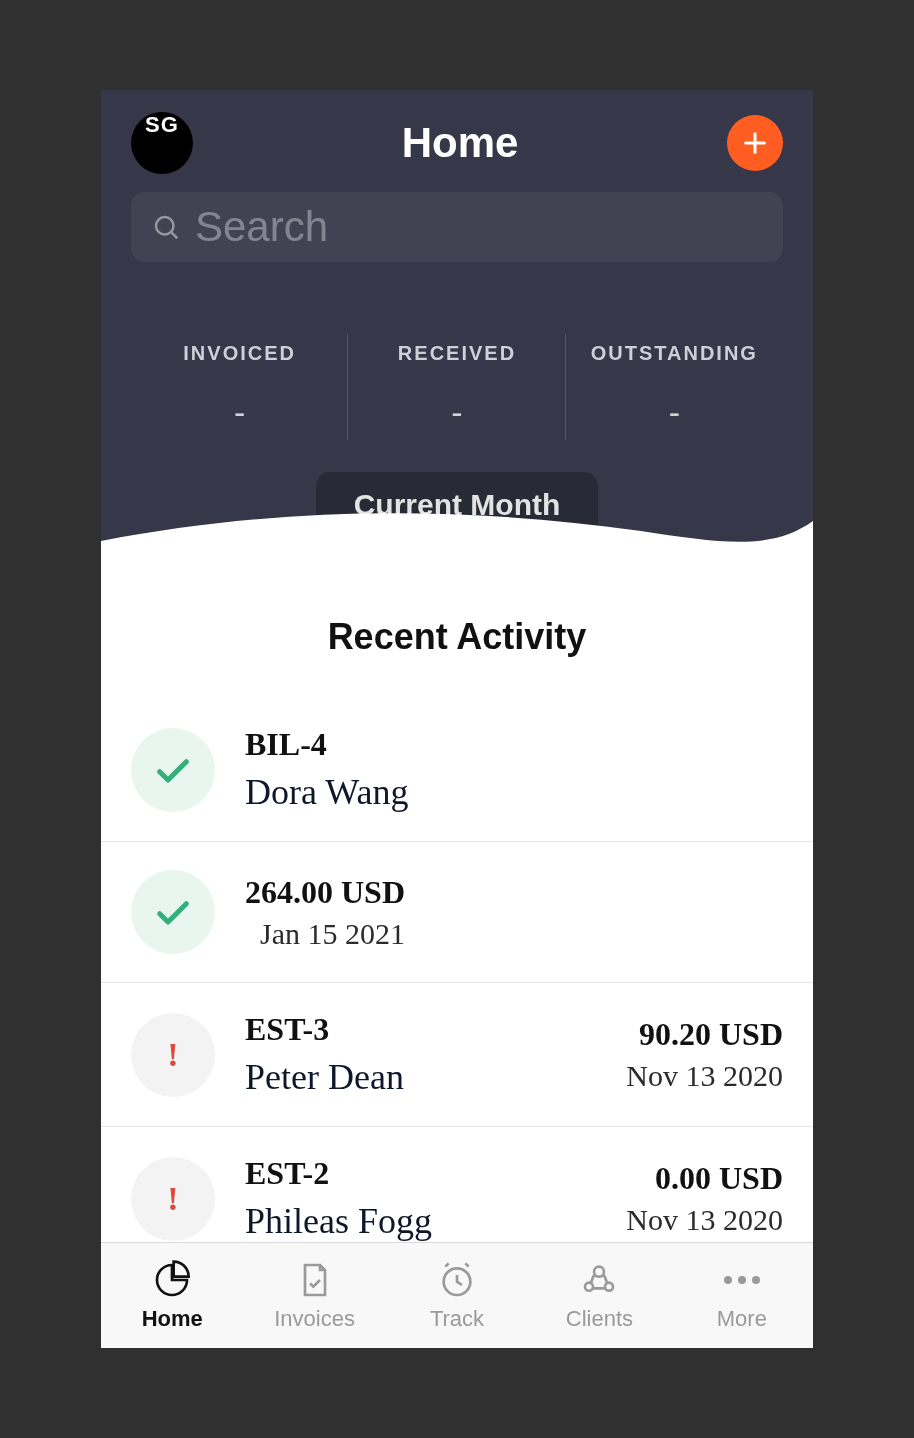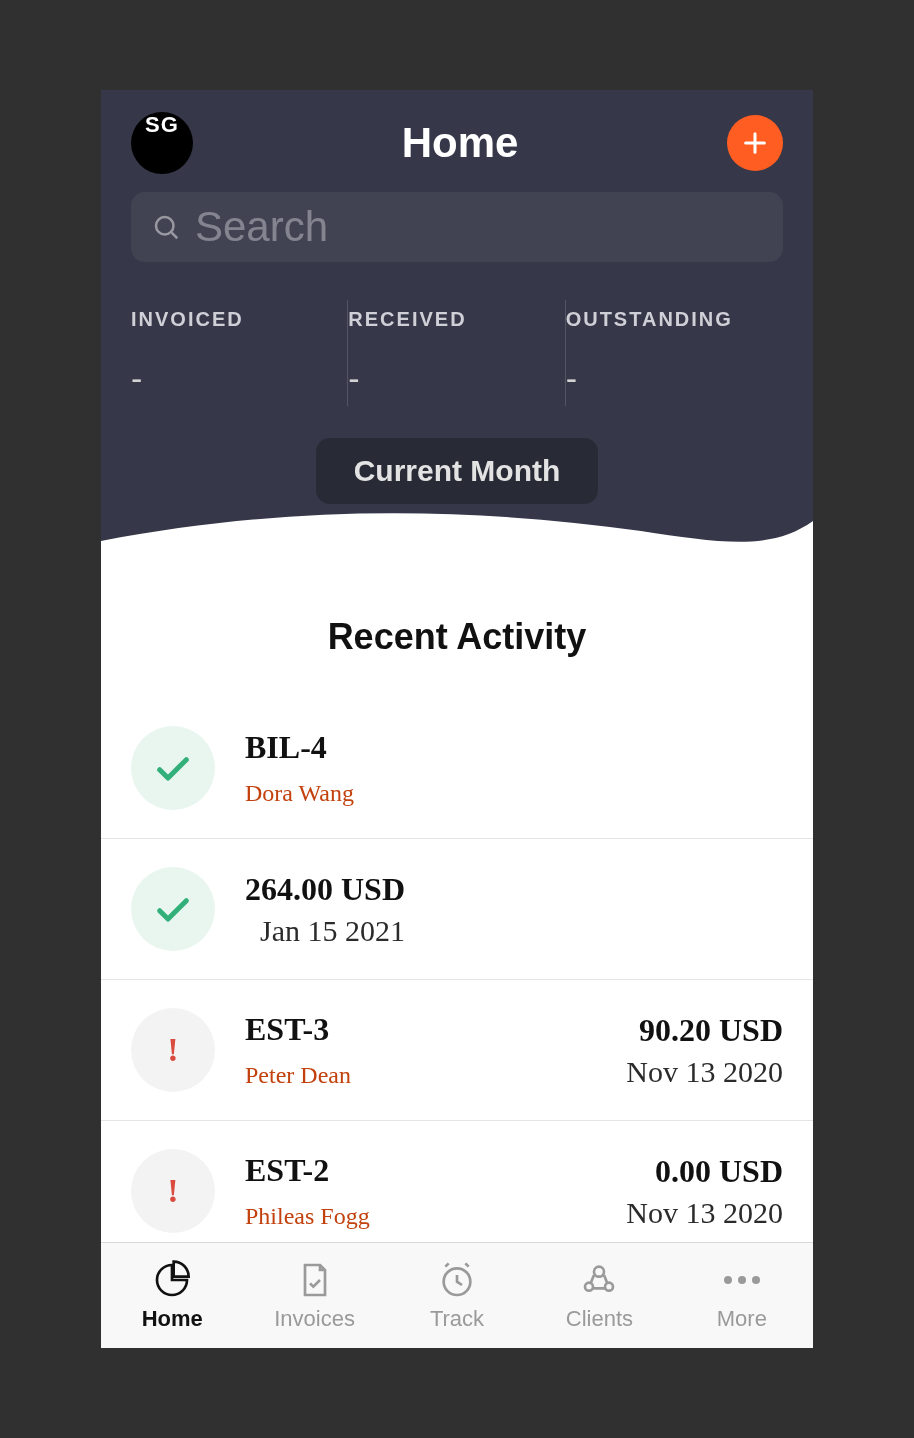--- a/index.html
+++ b/index.html
@@ -71,21 +71,23 @@
     font-size: 42px;
   }
   .search input::placeholder { color: rgba(255,255,255,.35); }
 
   .stats {
     display: flex;
     padding: 46px 30px 0 30px;
   }
   .stat {
     flex: 1;
+    text-align: center;
     position: relative;
+    margin-top: 34px;
   }
   .stat:not(:last-child)::after {
     content: '';
     position: absolute;
     right: 0; top: -8px; bottom: -8px;
     width: 1px;
     background: rgba(255,255,255,.15);
   }
   .stat-label {
     font-size: 20px;
@@ -144,21 +146,21 @@
     display: flex; align-items: center; justify-content: center;
     flex-shrink: 0;
     margin-right: 30px;
   }
   .row-icon.ok { background: #e8f6ef; }
   .row-icon.warn { background: #f3f3f3; }
   .row-icon.ok svg { width: 40px; height: 40px; stroke: #33b07a; }
   .row-icon.warn .bang { color: #d94a3f; font-size: 34px; font-weight: 700; }
   .row-left { flex: 1; min-width: 0; }
   .row-id { font-size: 32px; font-weight: 700; color: #111; }
-  .row-client { font-size: 24px; color: #c2410c; margin-top: 14px; }
+  .row-client { font-size: 36px; color: #0f172a; margin-top: 8px; }
   .row-right { text-align: right; }
   .row-amt { font-size: 32px; font-weight: 700; color: #111; }
   .row-date { font-size: 30px; color: #2b2b2b; margin-top: 6px; }
 
   
   .tabbar {
     position: absolute;
     bottom: 0; left: 0; right: 0;
     height: 106px;
     background: #f8f8f8;

